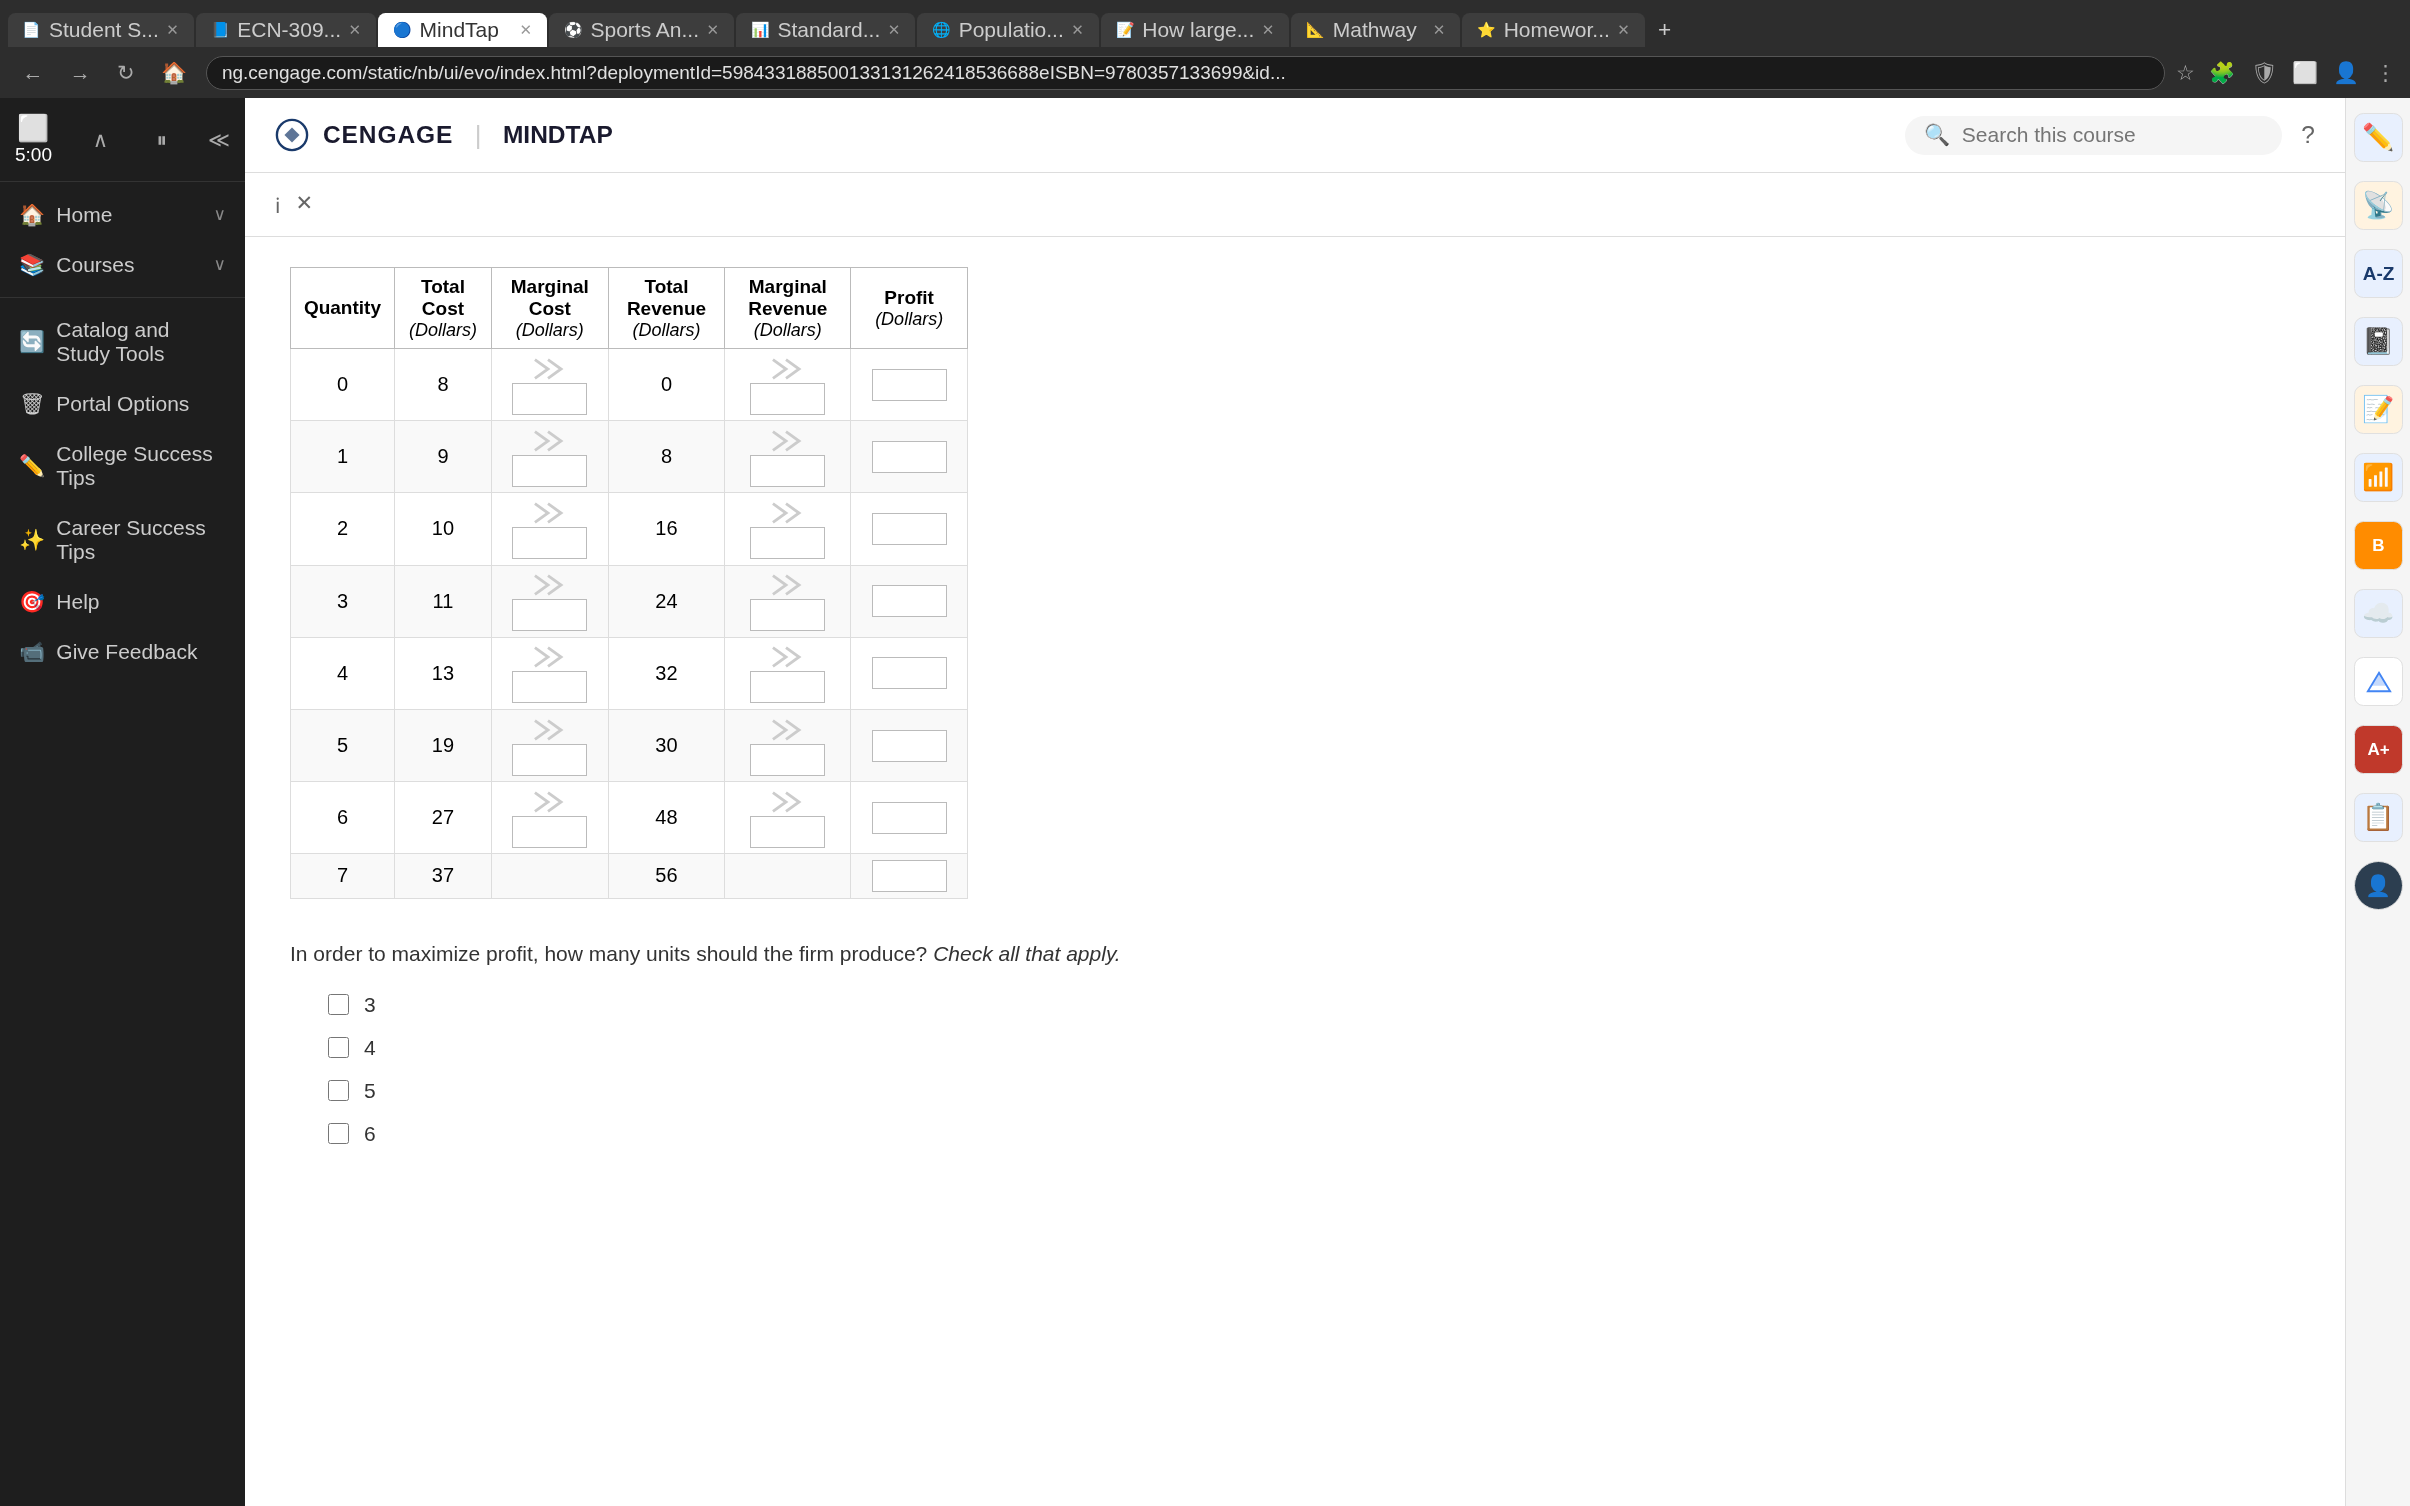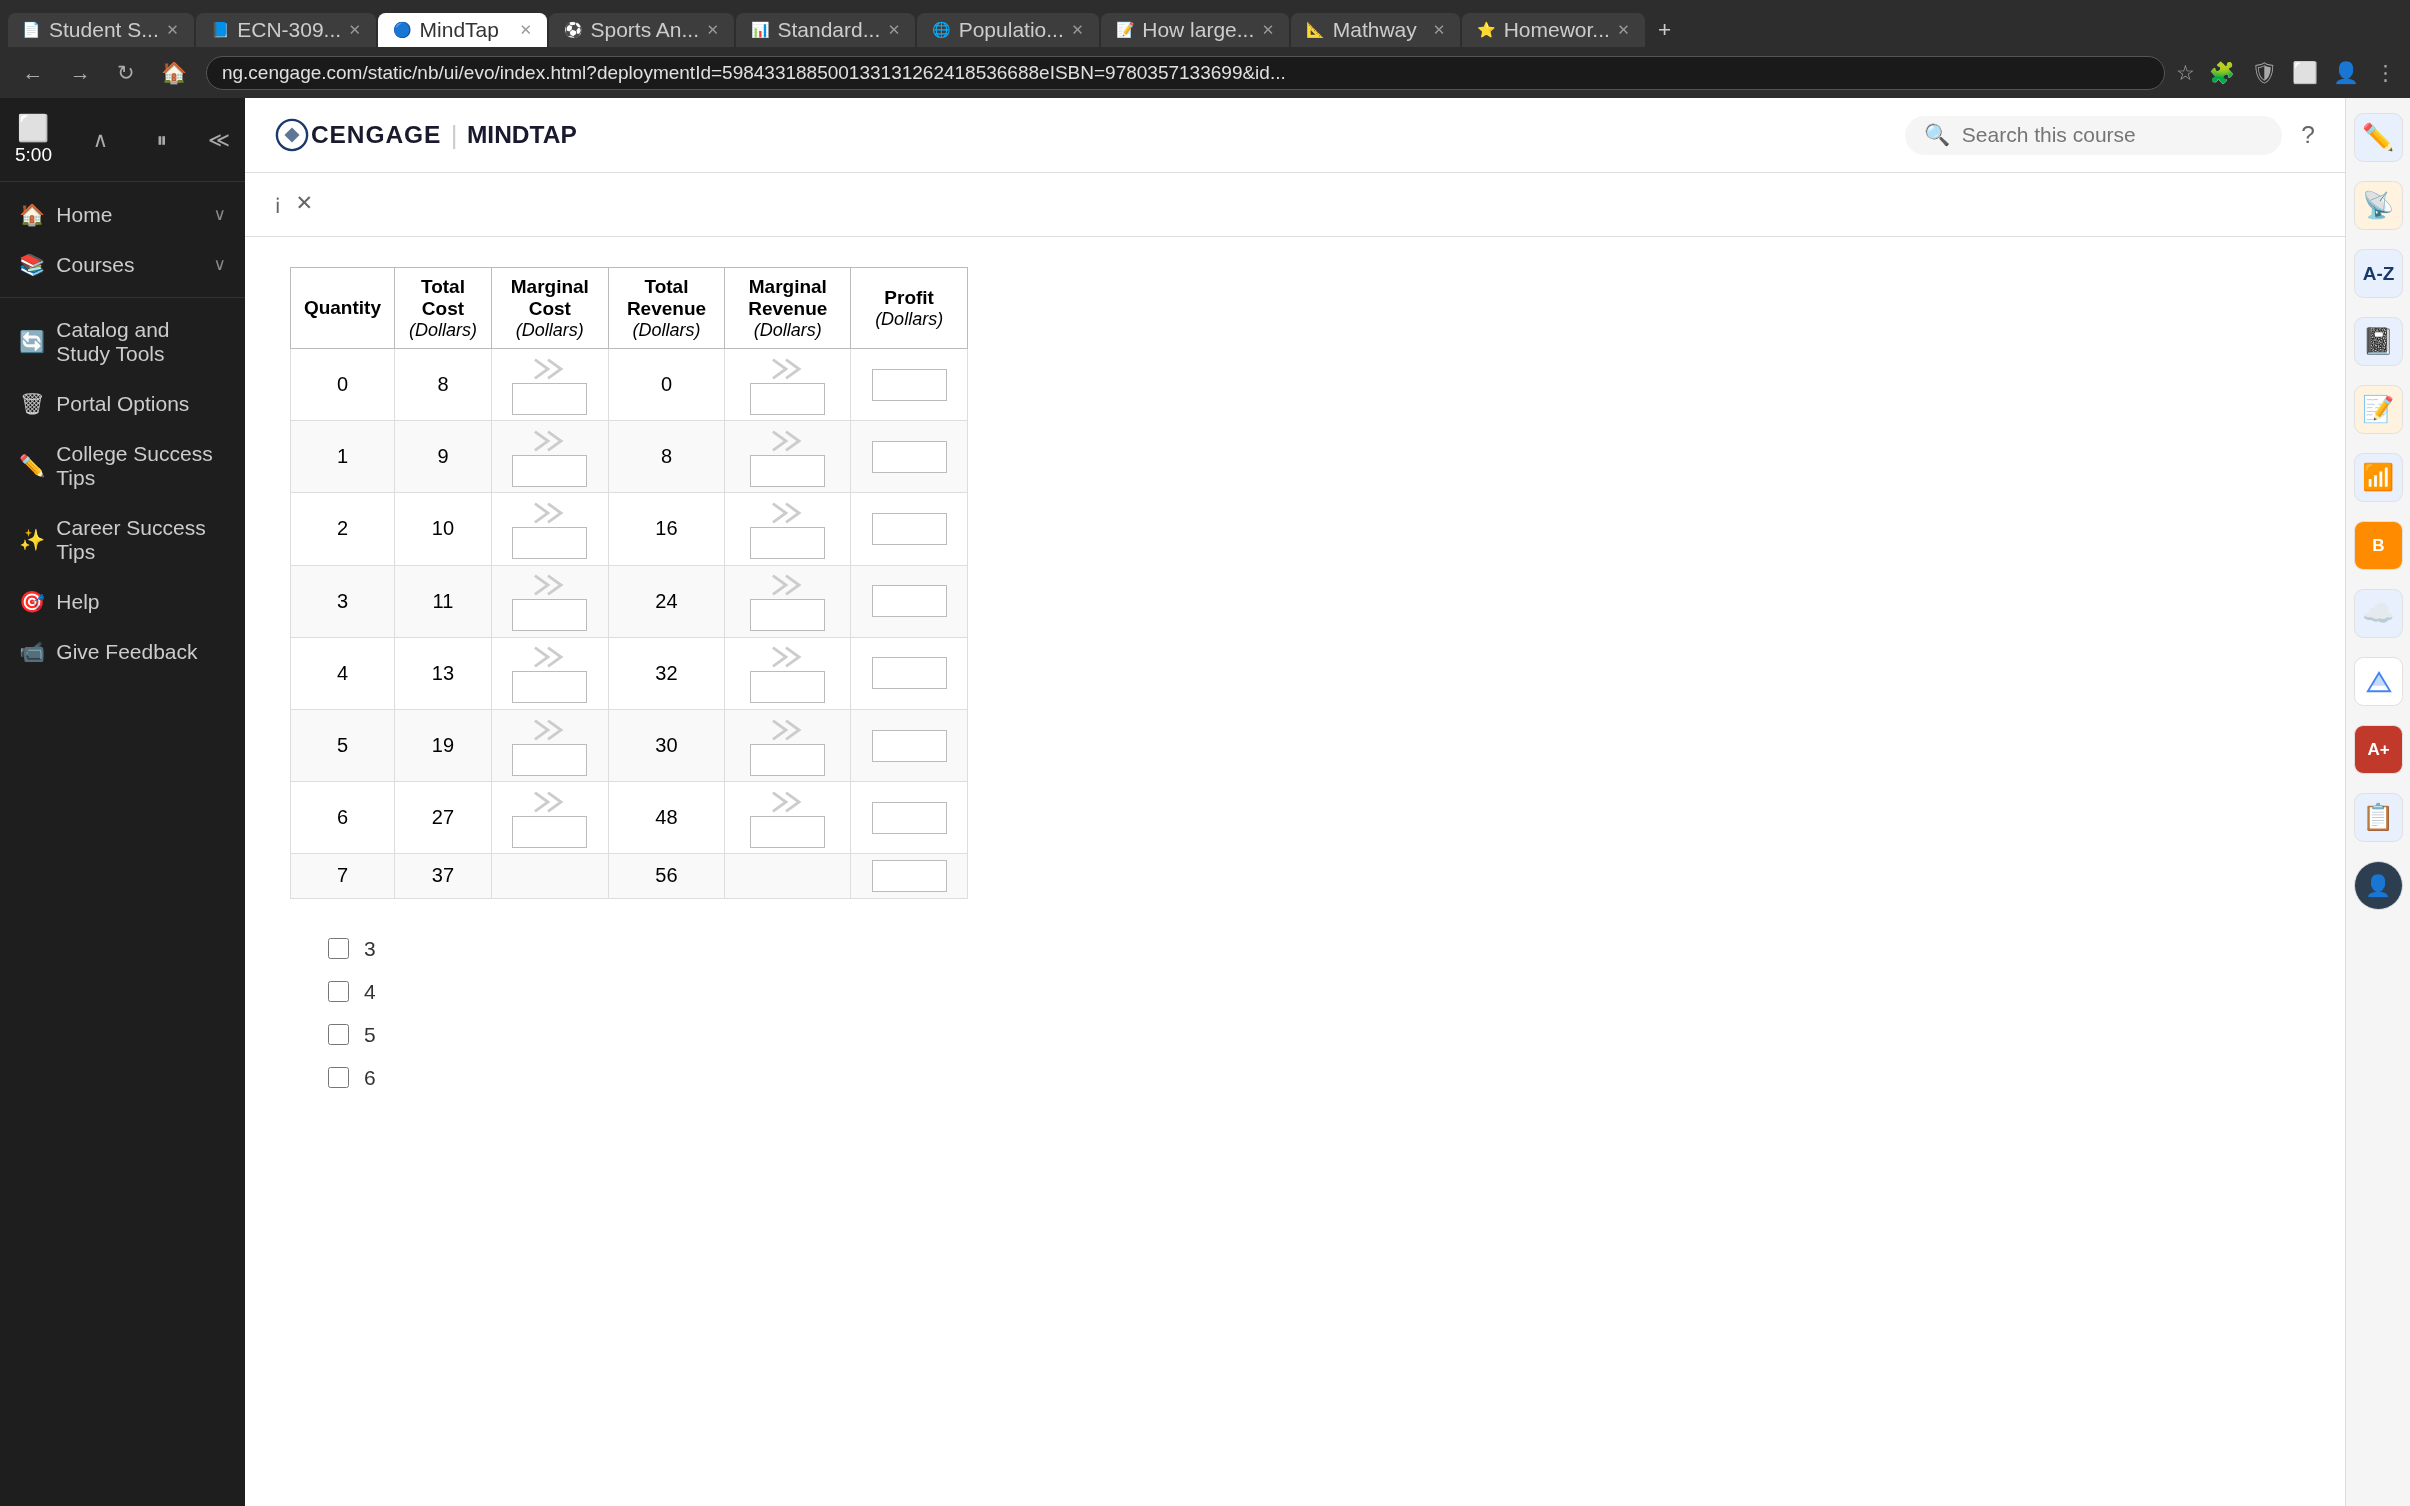--- a/index.html
+++ b/index.html
@@ -40,21 +40,21 @@
     .right-sidebar { width: 66px; background: #f5f5f5; display: flex; flex-direction: column; align-items: center; padding: 15px 0; gap: 19px; border-left: 0.9px solid #ddd; flex-shrink: 0; }
     .right-icon { width: 49px; height: 49px; border-radius: 9.4px; display: flex; align-items: center; justify-content: center; font-size: 26px; cursor: pointer; background: #fff; border: 0.9px solid #e0e0e0; }
     .right-icon.blue { background: #e8f0fe; }
     .right-icon.orange { background: #fff3e0; }
 
     
     .content-area { flex: 1; display: flex; flex-direction: column; overflow: hidden; }
 
     
     .cengage-header { display: flex; align-items: center; padding: 0 30px; height: 75px; border-bottom: 0.9px solid #ddd; background: #fff; flex-shrink: 0; }
-    .cengage-logo { display: flex; align-items: center; gap: 2px; margin-right: auto; }
+    .cengage-logo { display: flex; align-items: center; gap: 14px; margin-right: auto; }
     .logo-icon { width: 34px; height: 34px; }
     .logo-text { font-size: 24.5px; font-weight: 600; color: #1a1a2e; letter-spacing: 0.9px; }
     .logo-sep { color: #ccc; font-size: 26px; margin: 0 7.5px; }
     .logo-mindtap { font-size: 24.5px; font-weight: 600; color: #1a1a2e; }
     .header-search { display: flex; align-items: center; gap: 11.3px; background: #f5f5f5; border-radius: 22.6px; padding: 7.5px 19px; width: 377px; }
     .search-icon { color: #666; font-size: 21px; }
     .search-input { background: none; border: none; outline: none; font-size: 21px; color: #333; width: 100%; }
     .header-help { font-size: 24.5px; color: #666; margin-left: 19px; cursor: pointer; }
 
     
@@ -380,20 +380,23 @@
               <td>7</td>
               <td>37</td>
               <td></td>
               <td>56</td>
               <td></td>
               <td><input type="text" style="width: 75px; height: 32px; border: 0.9px solid rgb(187, 187, 187); font-size: 19px; text-align: center;"></td>
             </tr>
           </tbody>
       </table>
 
+      <p class="profit-question">
+        In order to maximize profit, how many units should the firm produce? <em>Check all that apply.</em>
+      </p>
 
       <div class="checkbox-group" id="checkbox-group">
       <label class="checkbox-item">
             <input type="checkbox" value="3" style=""> 
             <span>3</span>
           </label>
           <label class="checkbox-item">
             <input type="checkbox" value="4" style=""> 
             <span>4</span>
           </label>

